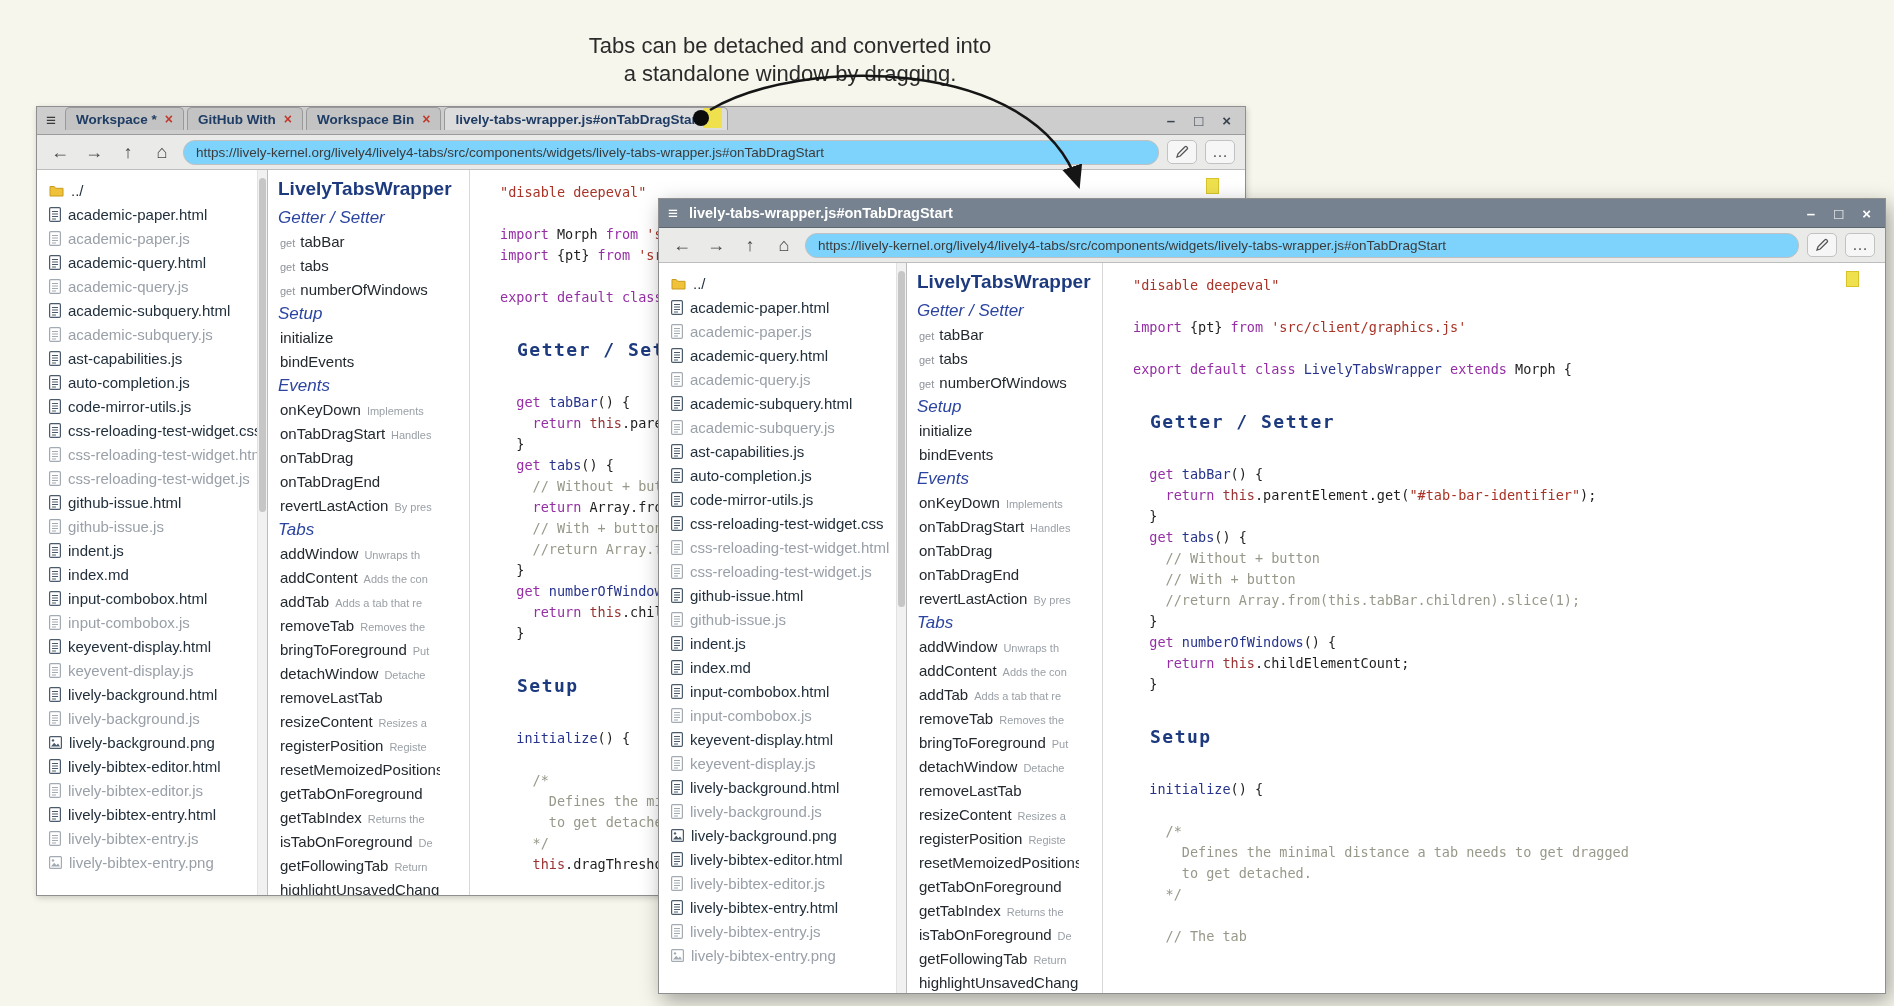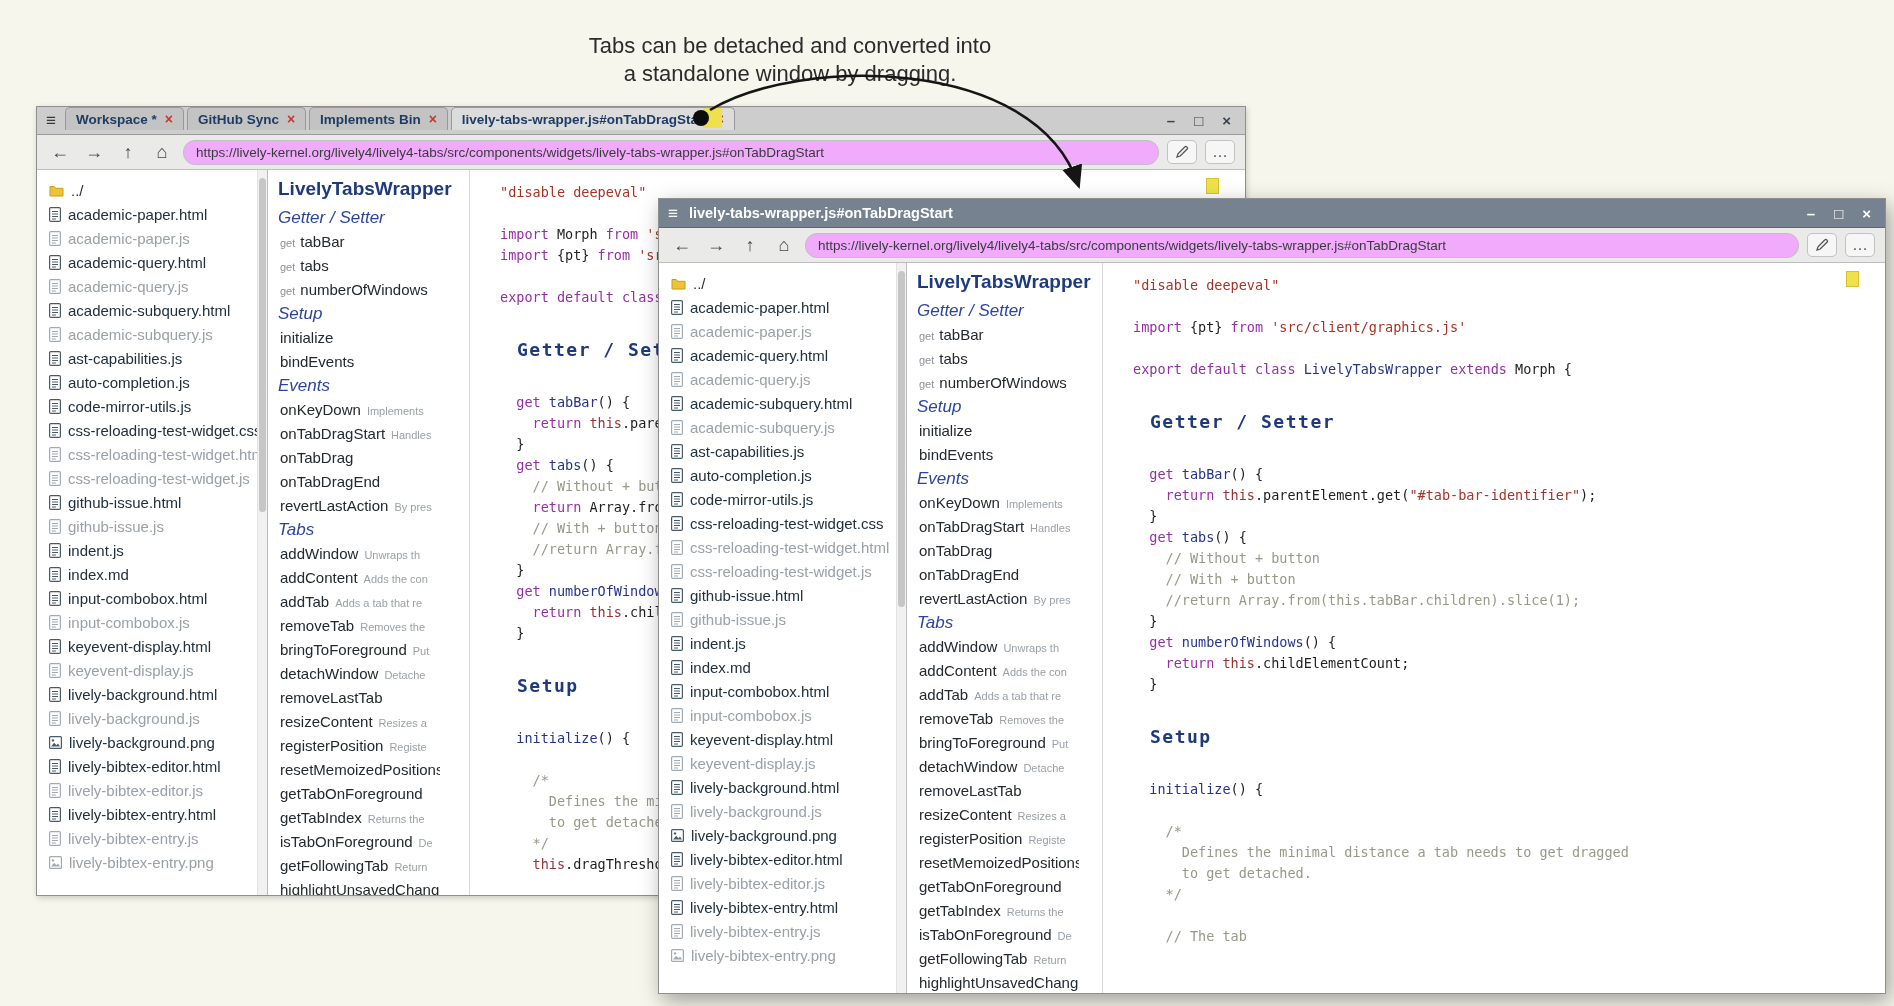--- a/index.html
+++ b/index.html
@@ -35,21 +35,21 @@
 
   .win-controls{margin-left:auto;display:flex;align-items:center;gap:19px;padding:0 14px;
                 align-self:center;color:#39434f;font-size:15px;font-weight:bold;}
   #win-front .win-controls{color:#fff;}
   .ctrl{line-height:1;cursor:default;}
 
   .navbar{height:34px;background:#eaeae8;border-bottom:1px solid #bdbdbd;display:flex;align-items:center;
           gap:8px;padding:0 10px;flex:0 0 auto;}
   .nav-btn{background:none;border:none;font-size:18px;color:#474747;width:26px;height:26px;
            display:flex;align-items:center;justify-content:center;padding:0;font-family:inherit;}
-  .url{flex:1;height:23px;border:1px solid #c0c0c0;border-radius:12px;background:#f0abfc;
+  .url{flex:1;height:23px;border:1px solid #c0c0c0;border-radius:12px;background:#7dd3fc;
        padding:0 12px;font-family:"Liberation Sans",sans-serif;font-size:13.5px;color:#3b3b3b;min-width:0;}
   .tool-btn{width:30px;height:24px;border:1px solid #c2c2c2;border-radius:5px;background:#f6f6f6;
             display:flex;align-items:center;justify-content:center;color:#555;font-size:16px;padding:0;font-family:inherit;}
 
   .content{flex:1;display:flex;min-height:0;background:#fff;}
   .pane{min-width:0;overflow:hidden;position:relative;box-sizing:border-box;}
 
   
   .pane-files{flex:0 0 auto;border-right:1px solid #bcbcbc;padding-top:8px;}
   #win-back .pane-files{width:231px;}
@@ -98,25 +98,25 @@
 
 <section class="window" id="win-back">
   <header class="titlebar">
     <span class="hamburger">≡</span>
     <div class="tabs">
       <div class="tab">
         <span>Workspace *</span>
         <span class="tab-close">×</span>
       </div>
       <div class="tab">
-        <span>GitHub Sync</span>
+        <span>GitHub With</span>
         <span class="tab-close">×</span>
       </div>
       <div class="tab">
-        <span>Implements Bin</span>
+        <span>Workspace Bin</span>
         <span class="tab-close">×</span>
       </div>
       <div class="tab active">
         <span>lively-tabs-wrapper.js#onTabDragStart</span>
         <span class="tab-close">×</span>
       </div>
     </div>
     <div class="win-controls">
       <span class="ctrl">–</span>
       <span class="ctrl">□</span>

